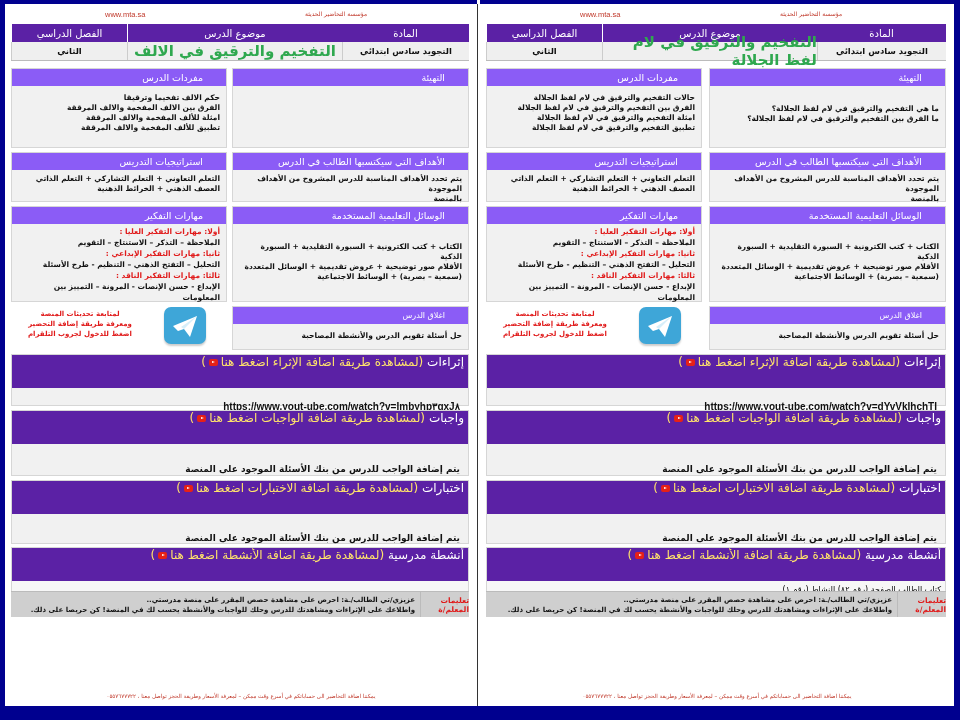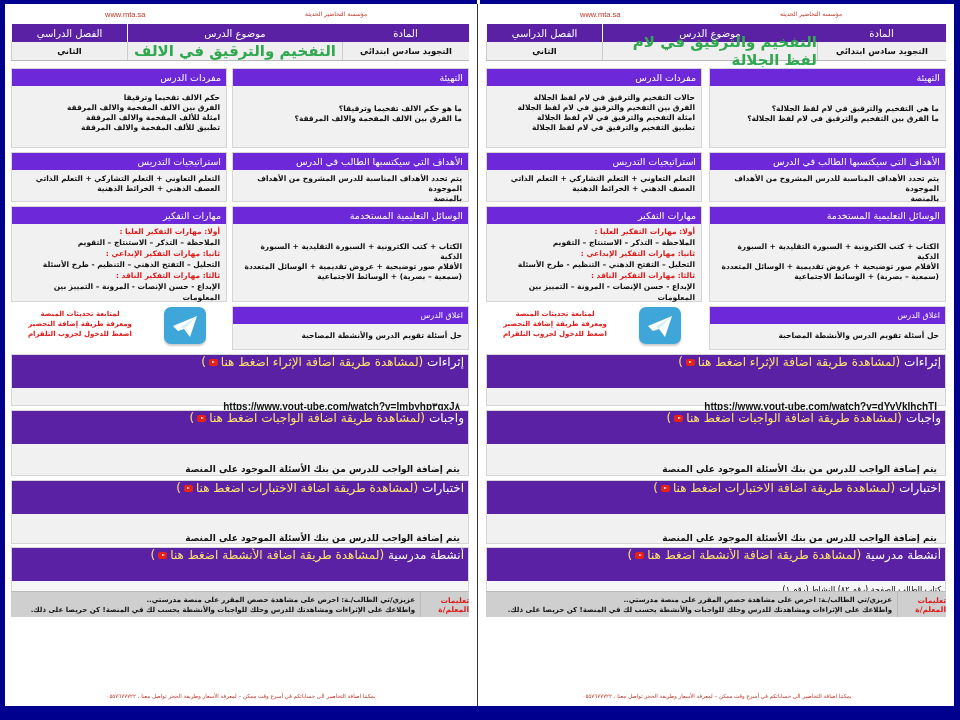--- a/index.html
+++ b/index.html
@@ -36,22 +36,22 @@
   .hdr-row.values { background: #efefef; border-bottom: 1px solid #bbb; height: 19px; }
   .hdr-cell { display: flex; align-items: center; justify-content: center; font-size: 10px; border-left: 1px solid #fff; }
   .hdr-row.values .hdr-cell { border-left: 1px solid #ccc; font-size: 8.5px; font-weight: bold; color: #111; }
   .hdr-cell.c1 { width: 116px; }
   .hdr-cell.c2 { width: 215px; }
   .hdr-cell.c3 { flex: 1; border-left: none; }
   .hdr-row.values .hdr-cell.c2 { color: #2fa84f; font-size: 15px; }
 
   .box { position: absolute; background: #f1f1f1; border: 1px solid #d6d6d6; }
   .box .bhead {
-    background: #6d28d9; color: #fff; font-size: 9.5px;
-    height: 17px; line-height: 17px; padding-right: 5px; white-space: nowrap; overflow: hidden;
+    background: #8b5cf6; color: #fff; font-size: 9.5px;
+    height: 17px; line-height: 17px; padding-right: 23px; white-space: nowrap; overflow: hidden;
   }
   .box .bbody { font-size: 7.5px; font-weight: bold; color: #111; line-height: 10px; padding: 4px 6px; }
   .bbody.center { text-align: right; }
   .red { color: #e01b1b; }
   .tg-icon {
     position: absolute; width: 42px; height: 37px; border-radius: 7px;
     background: #3ea6d8; box-shadow: 0 2px 2px #ccc;
   }
   .tg-text { position: absolute; font-size: 7px; font-weight: bold; color: #e01b1b; text-align: center; line-height: 10px; }
 
@@ -93,24 +93,20 @@
       </div>
       <div class="hdr-row values">
         <div class="hdr-cell c3">التجويد سادس ابتدائي</div>
         <div class="hdr-cell c2">التفخيم والترقيق في الالف</div>
         <div class="hdr-cell c1">الثاني</div>
       </div>
     </div>
 
     <div class="box" style="top:64px; right:8px; width:237px; height:80px;">
       <div class="bhead">التهيئة</div>
-      <div class="bbody" style="padding-top:18px;">
-        <div>ما هو حكم الالف تفخيما وترقيقا؟</div>
-        <div>ما الفرق بين الالف المفخمة والالف المرققة؟</div>
-      </div>
     </div>
     <div class="box" style="top:64px; left:6px; width:216px; height:80px;">
       <div class="bhead">مفردات الدرس</div>
       <div class="bbody" style="padding-top:7px;">
         <div>حكم الالف تفخيما وترقيقا</div>
         <div>الفرق بين الالف المفخمة والالف المرققة</div>
         <div>امثلة للألف المفخمة والالف المرققة</div>
         <div>تطبيق للألف المفخمة والالف المرققة</div>
       </div>
     </div>

